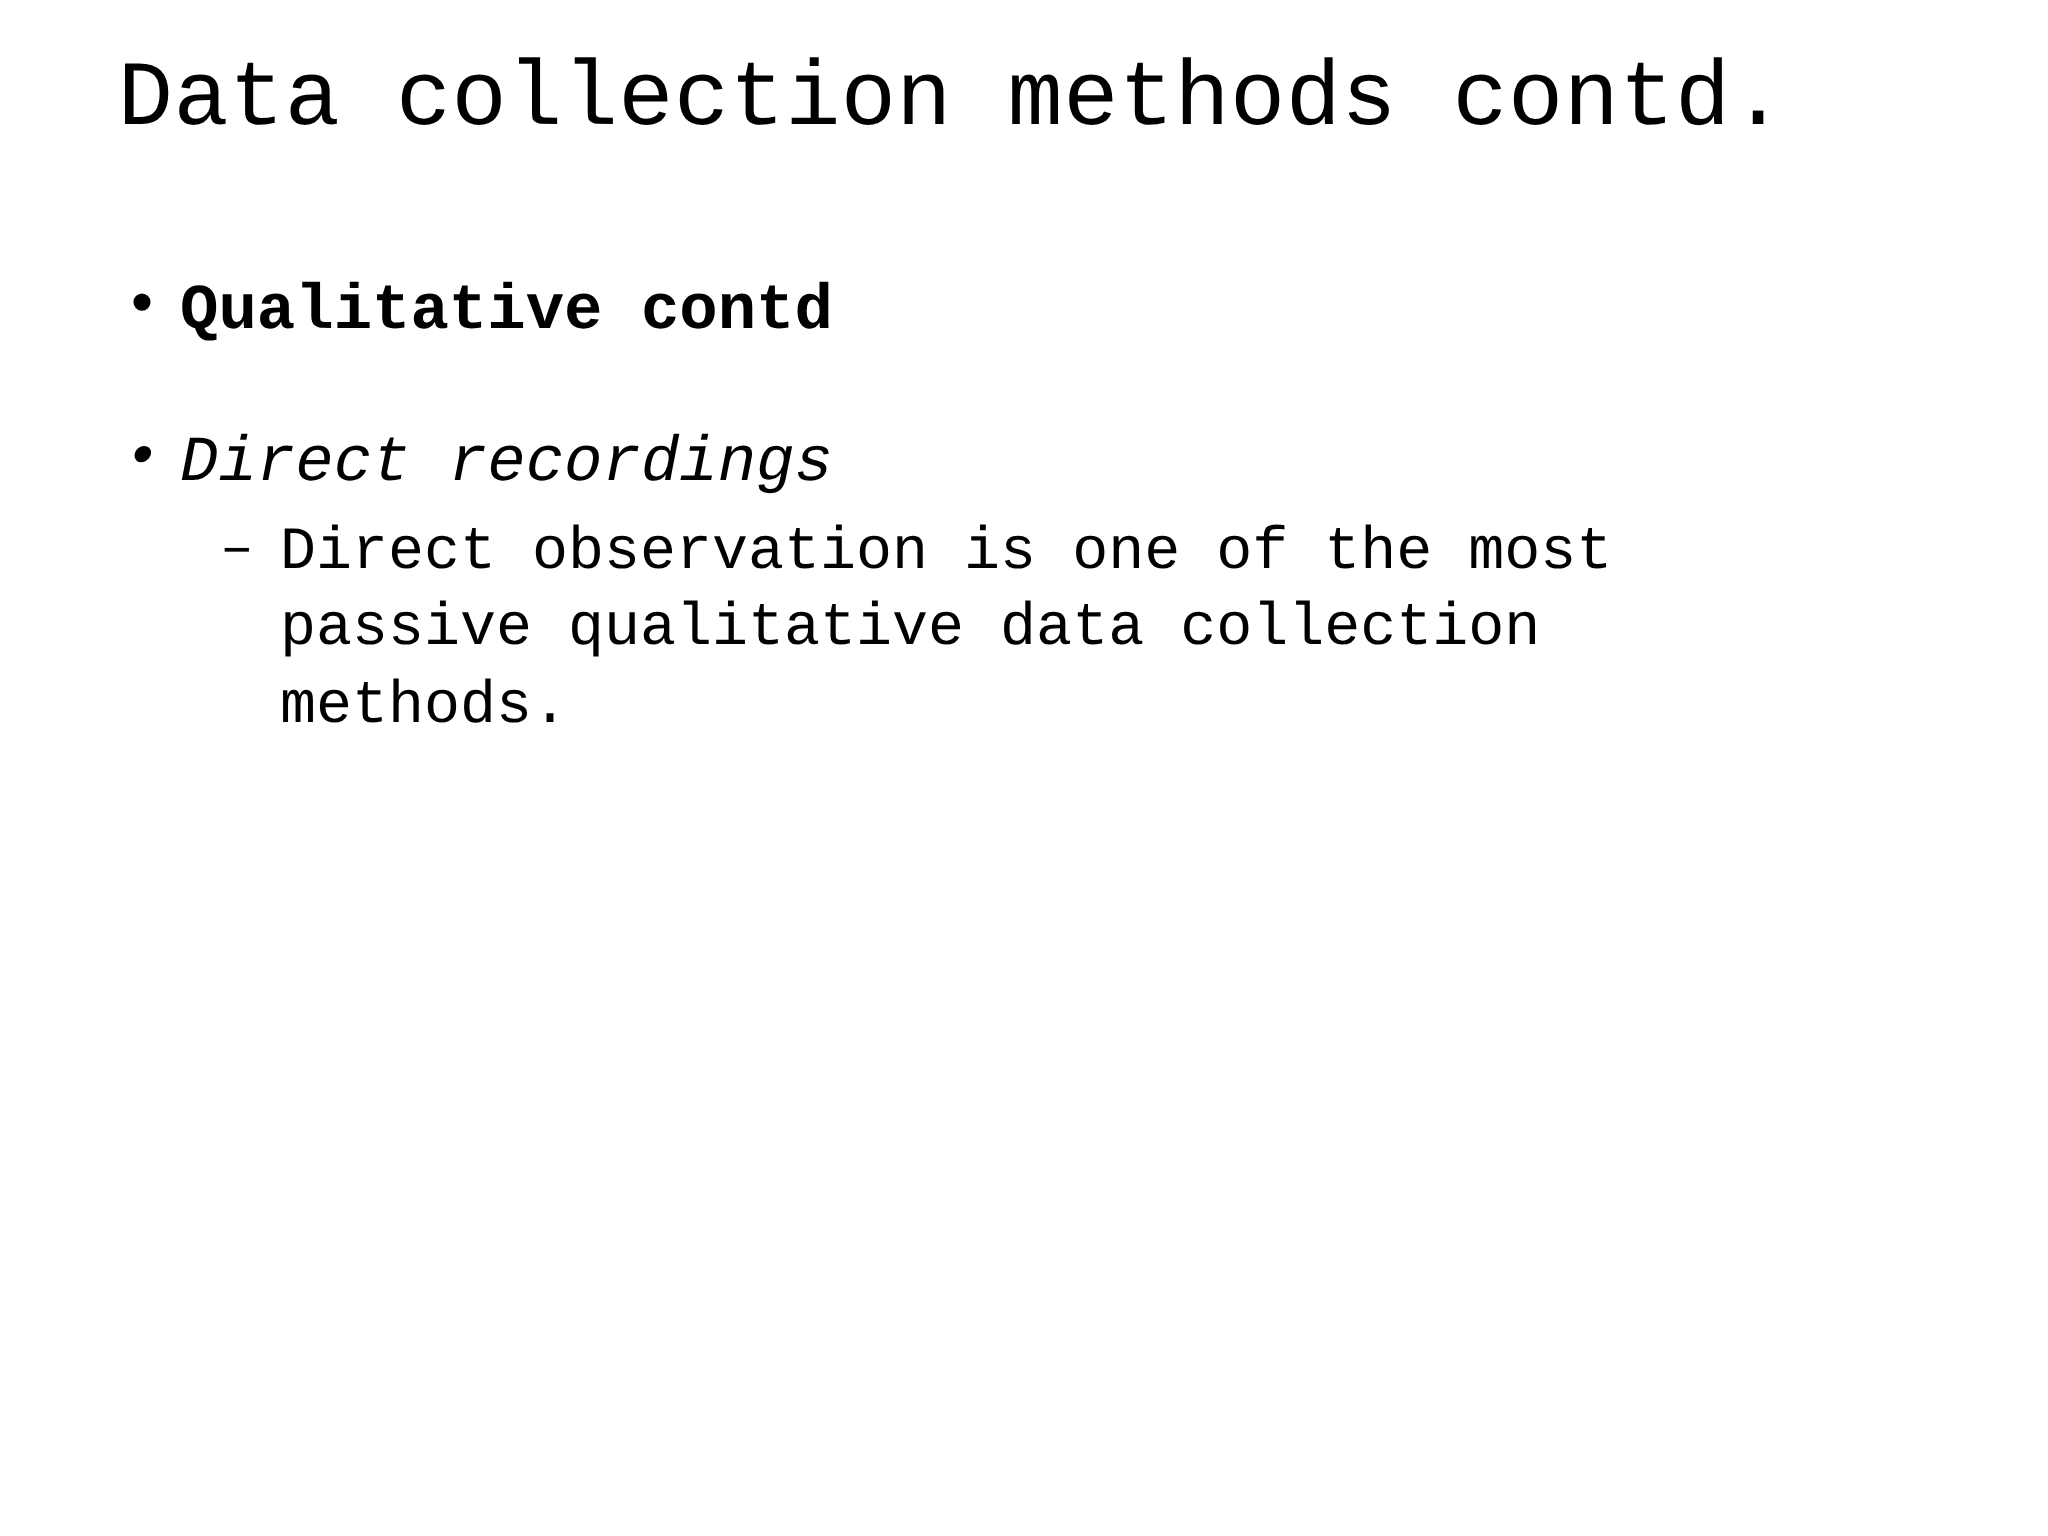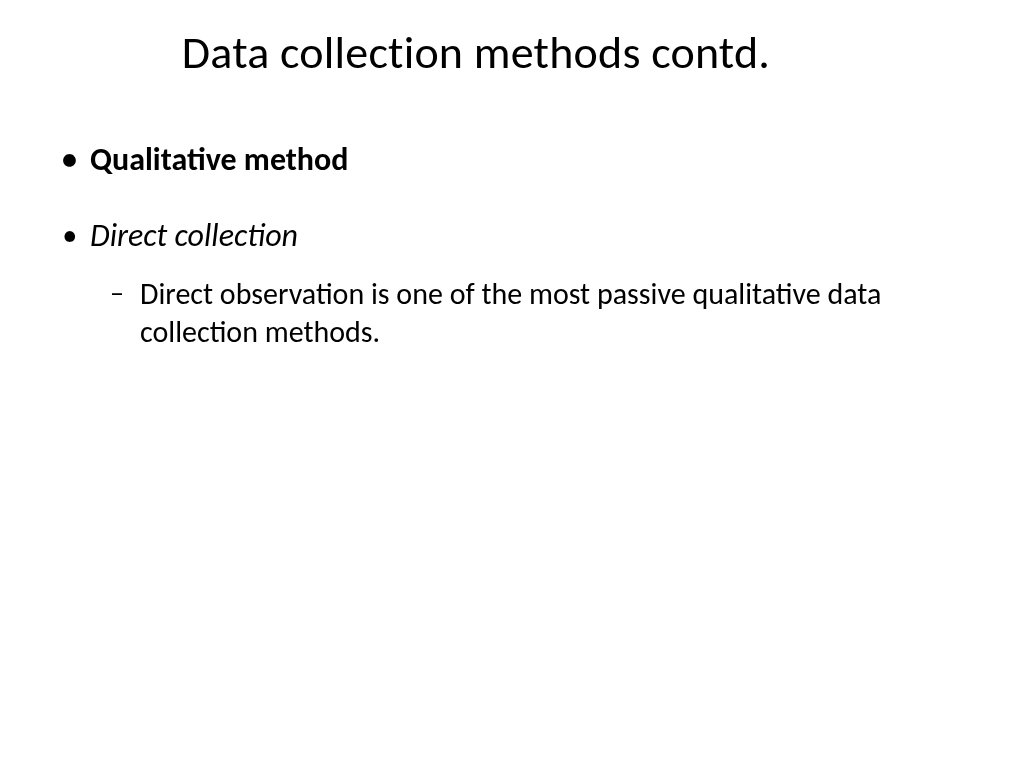--- a/index.html
+++ b/index.html
@@ -1,40 +1,40 @@
 <!DOCTYPE html>
 <html><head>
 <meta charset="utf-8">
 <style>
   * { margin: 0; padding: 0; box-sizing: border-box; }
   html, body { width: 1024px; height: 768px; background: #fff; font-family: Calibri, "Segoe UI", Arial, sans-serif; color: #000; }
-  .slide { width: 952px; height: 768px; padding: 20px 40px 40px 40px; position: relative; }
+  .slide { width: 952px; height: 768px; padding: 20px 40px 40px 40px; position: relative; font-family: Liberation Mono, monospace; }
   .title { font-size: 46px; font-weight: 400; text-align: center; margin-top: 4px; margin-bottom: 60px; letter-spacing: 0.2px; }
   ul.level1 { list-style: none; padding-left: 50px; }
   ul.level1 > li { position: relative; font-size: 32px; line-height: 1.25; margin-bottom: 36px; }
   ul.level1 > li::before { content: "•"; position: absolute; left: -28px; top: 0; font-size: 30px; }
   .bold { font-weight: 700; }
   .italic { font-style: italic; }
-  ul.level2 { list-style: none; padding-left: 50px; margin-top: 19px; }
+  ul.level2 { list-style: none; padding-left: 50px; margin-top: 6px; }
   ul.level2 > li { position: relative; font-size: 30px; line-height: 1.28; margin-bottom: 10px; font-weight: 400; font-style: normal; }
   ul.level2 > li::before { content: "–"; position: absolute; left: -30px; top: 0; font-size: 28px; }
   .no-mb { margin-bottom: 10px; }
 </style>
 </head>
 <body>
 
 <div class="slide">
   <h1 class="title">Data collection methods contd.</h1>
 
   <ul class="level1">
     <li class="bold">
-      <span>Qualitative method</span>
+      <span>Qualitative contd</span>
     </li>
     <li class="italic no-mb">
-      <span>Direct collection</span>
+      <span>Direct recordings</span>
       <ul class="level2">
         <li>
           <span>Direct observation is one of the most passive qualitative data collection methods.</span>
         </li>
       </ul>
     </li>
   </ul>
 </div>
 
 </body></html>

